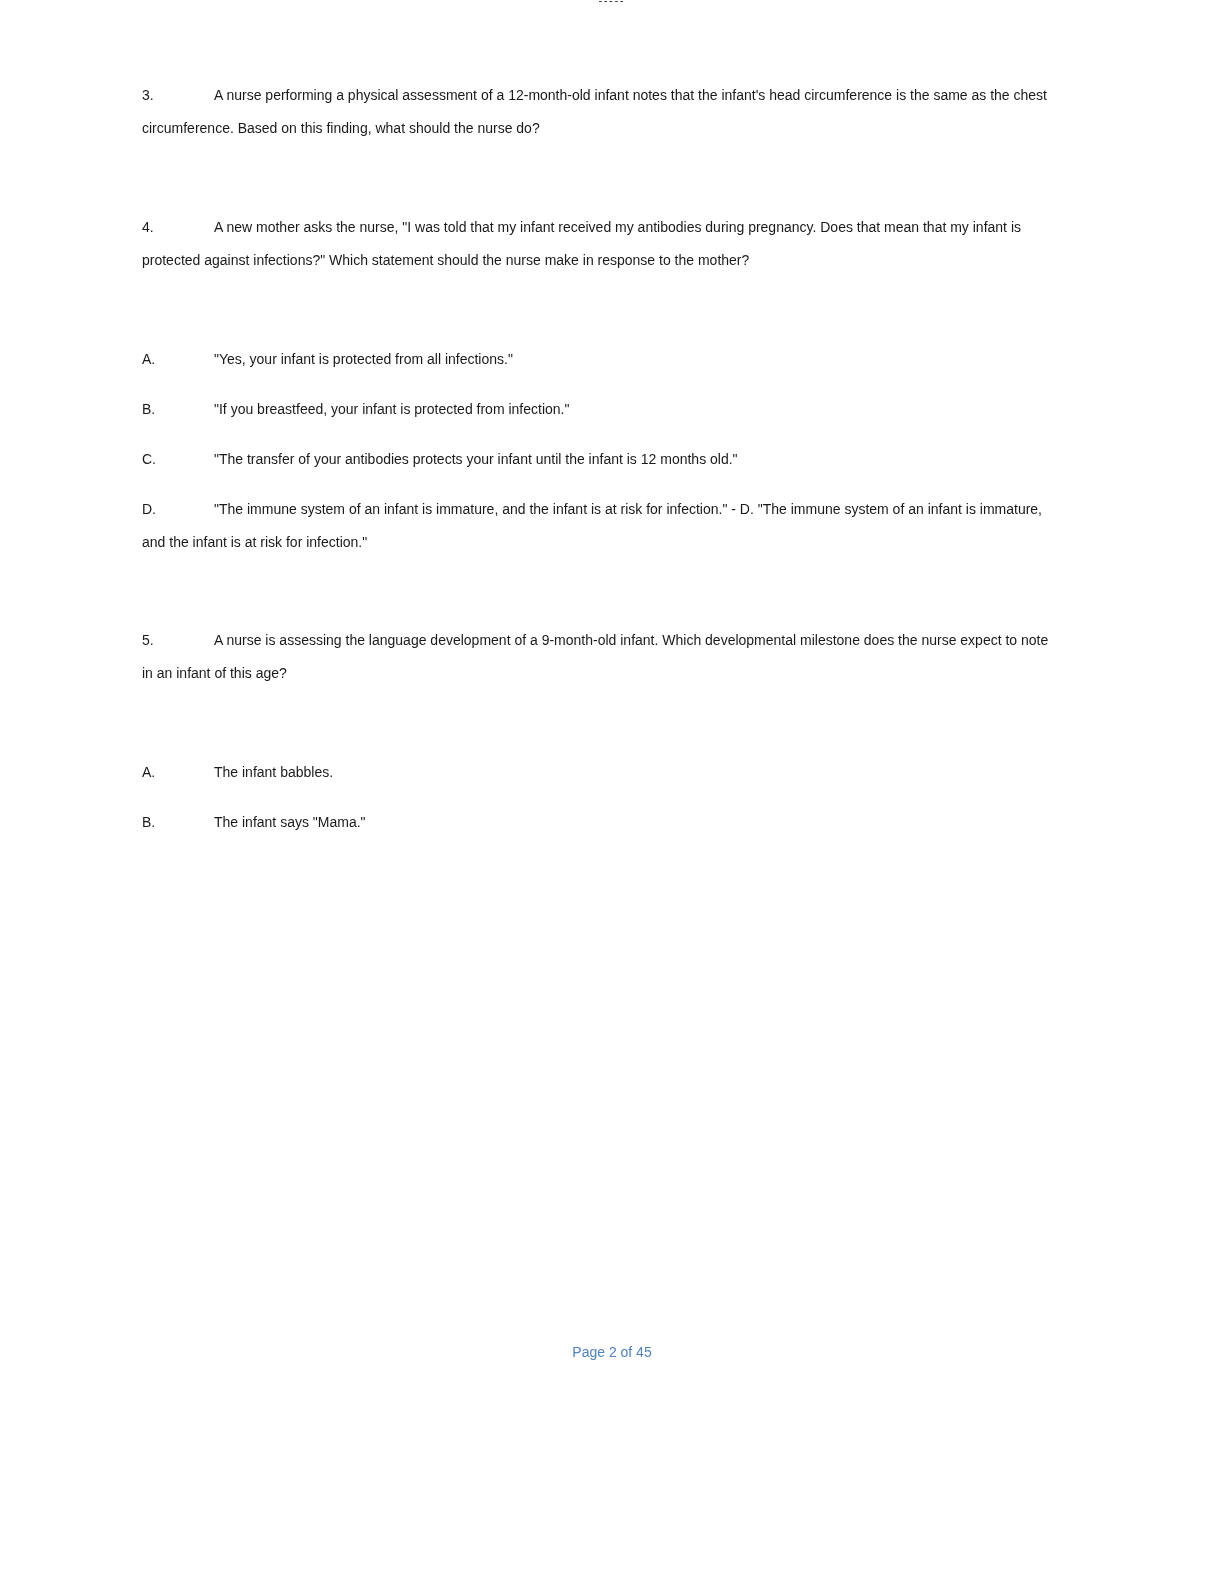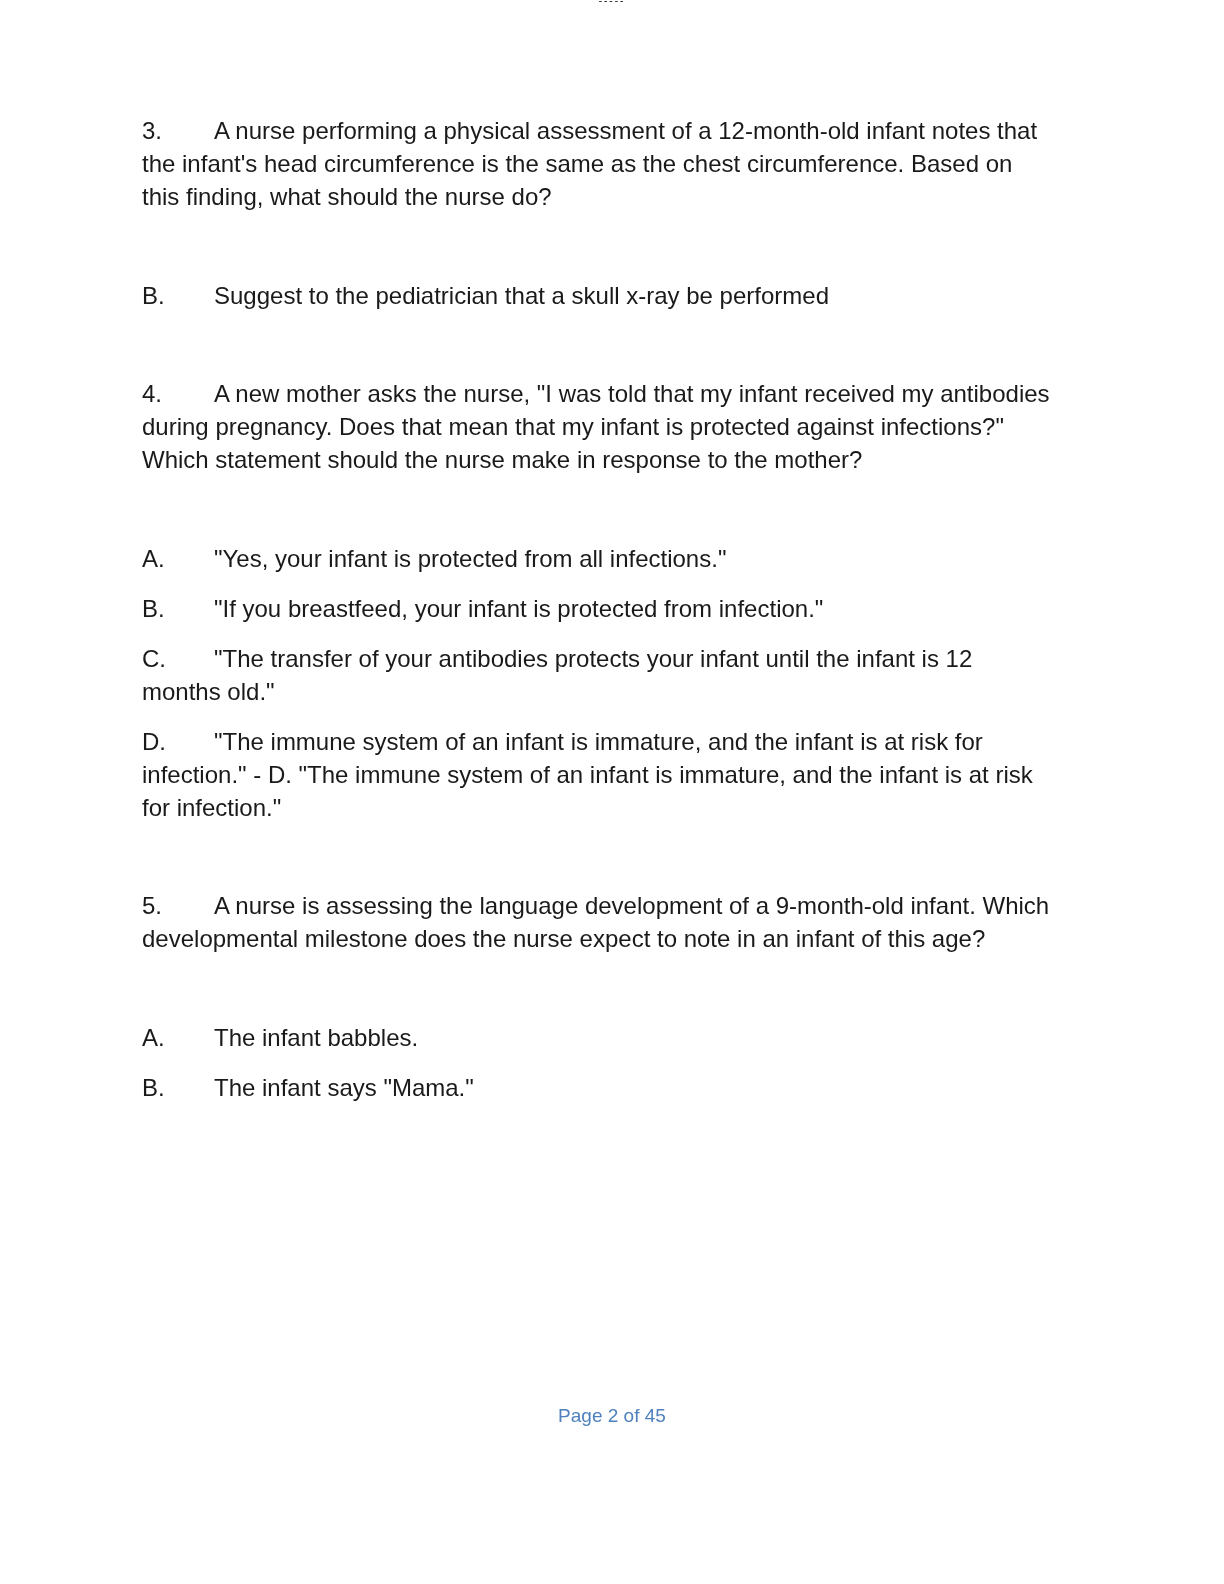--- a/index.html
+++ b/index.html
@@ -29,22 +29,22 @@
     letter-spacing: 2px;
     transform: scaleY(0.7);
     transform-origin: top center;
     color: #111111;
   }
   .content {
     position: absolute;
     left: 142px;
     top: 0;
     width: 911px;
-    padding-top: 114px;
-    font-size: 24px;
+    padding-top: 79px;
+    font-size: 14px;
     line-height: 33px;
   }
   .question-block {
     margin: 0 0 65px 0;
   }
   .question-text, .option {
     margin: 0;
     text-align: left;
   }
   .question-text {
@@ -56,41 +56,40 @@
   .option:last-child {
     margin-bottom: 0;
   }
   .item-label {
     display: inline-block;
     width: 72px;
     vertical-align: top;
   }
   .page-footer {
     position: absolute;
-    top: 1404px;
+    top: 1340px;
     left: 0;
     width: 100%;
     text-align: center;
-    font-size: 19px;
+    font-size: 14px;
     line-height: 24px;
     color: var(--accent-color, #4F81BD);
   }
 </style>
 </head>
 <body>
 
 <div class="page">
 
   <div class="header-fragment">-----</div>
 
   <div class="content">
 
     <div class="question-block">
       <p class="question-text"><span class="item-label">3.</span><span>A nurse performing a physical assessment of a 12-month-old infant notes that the infant's head circumference is the same as the chest circumference. Based on this finding, what should the nurse do?</span></p>
-      <p class="option"><span class="item-label">B.</span><span>Suggest to the pediatrician that a skull x-ray be performed</span></p>
     </div>
 
     <div class="question-block">
       <p class="question-text"><span class="item-label">4.</span><span>A new mother asks the nurse, "I was told that my infant received my antibodies during pregnancy. Does that mean that my infant is protected against infections?" Which statement should the nurse make in response to the mother?</span></p>
       <p class="option"><span class="item-label">A.</span><span>"Yes, your infant is protected from all infections."</span></p>
       <p class="option"><span class="item-label">B.</span><span>"If you breastfeed, your infant is protected from infection."</span></p>
       <p class="option"><span class="item-label">C.</span><span>"The transfer of your antibodies protects your infant until the infant is 12 months old."</span></p>
       <p class="option"><span class="item-label">D.</span><span>"The immune system of an infant is immature, and the infant is at risk for infection." - D. "The immune system of an infant is immature, and the infant is at risk for infection."</span></p>
     </div>
 

